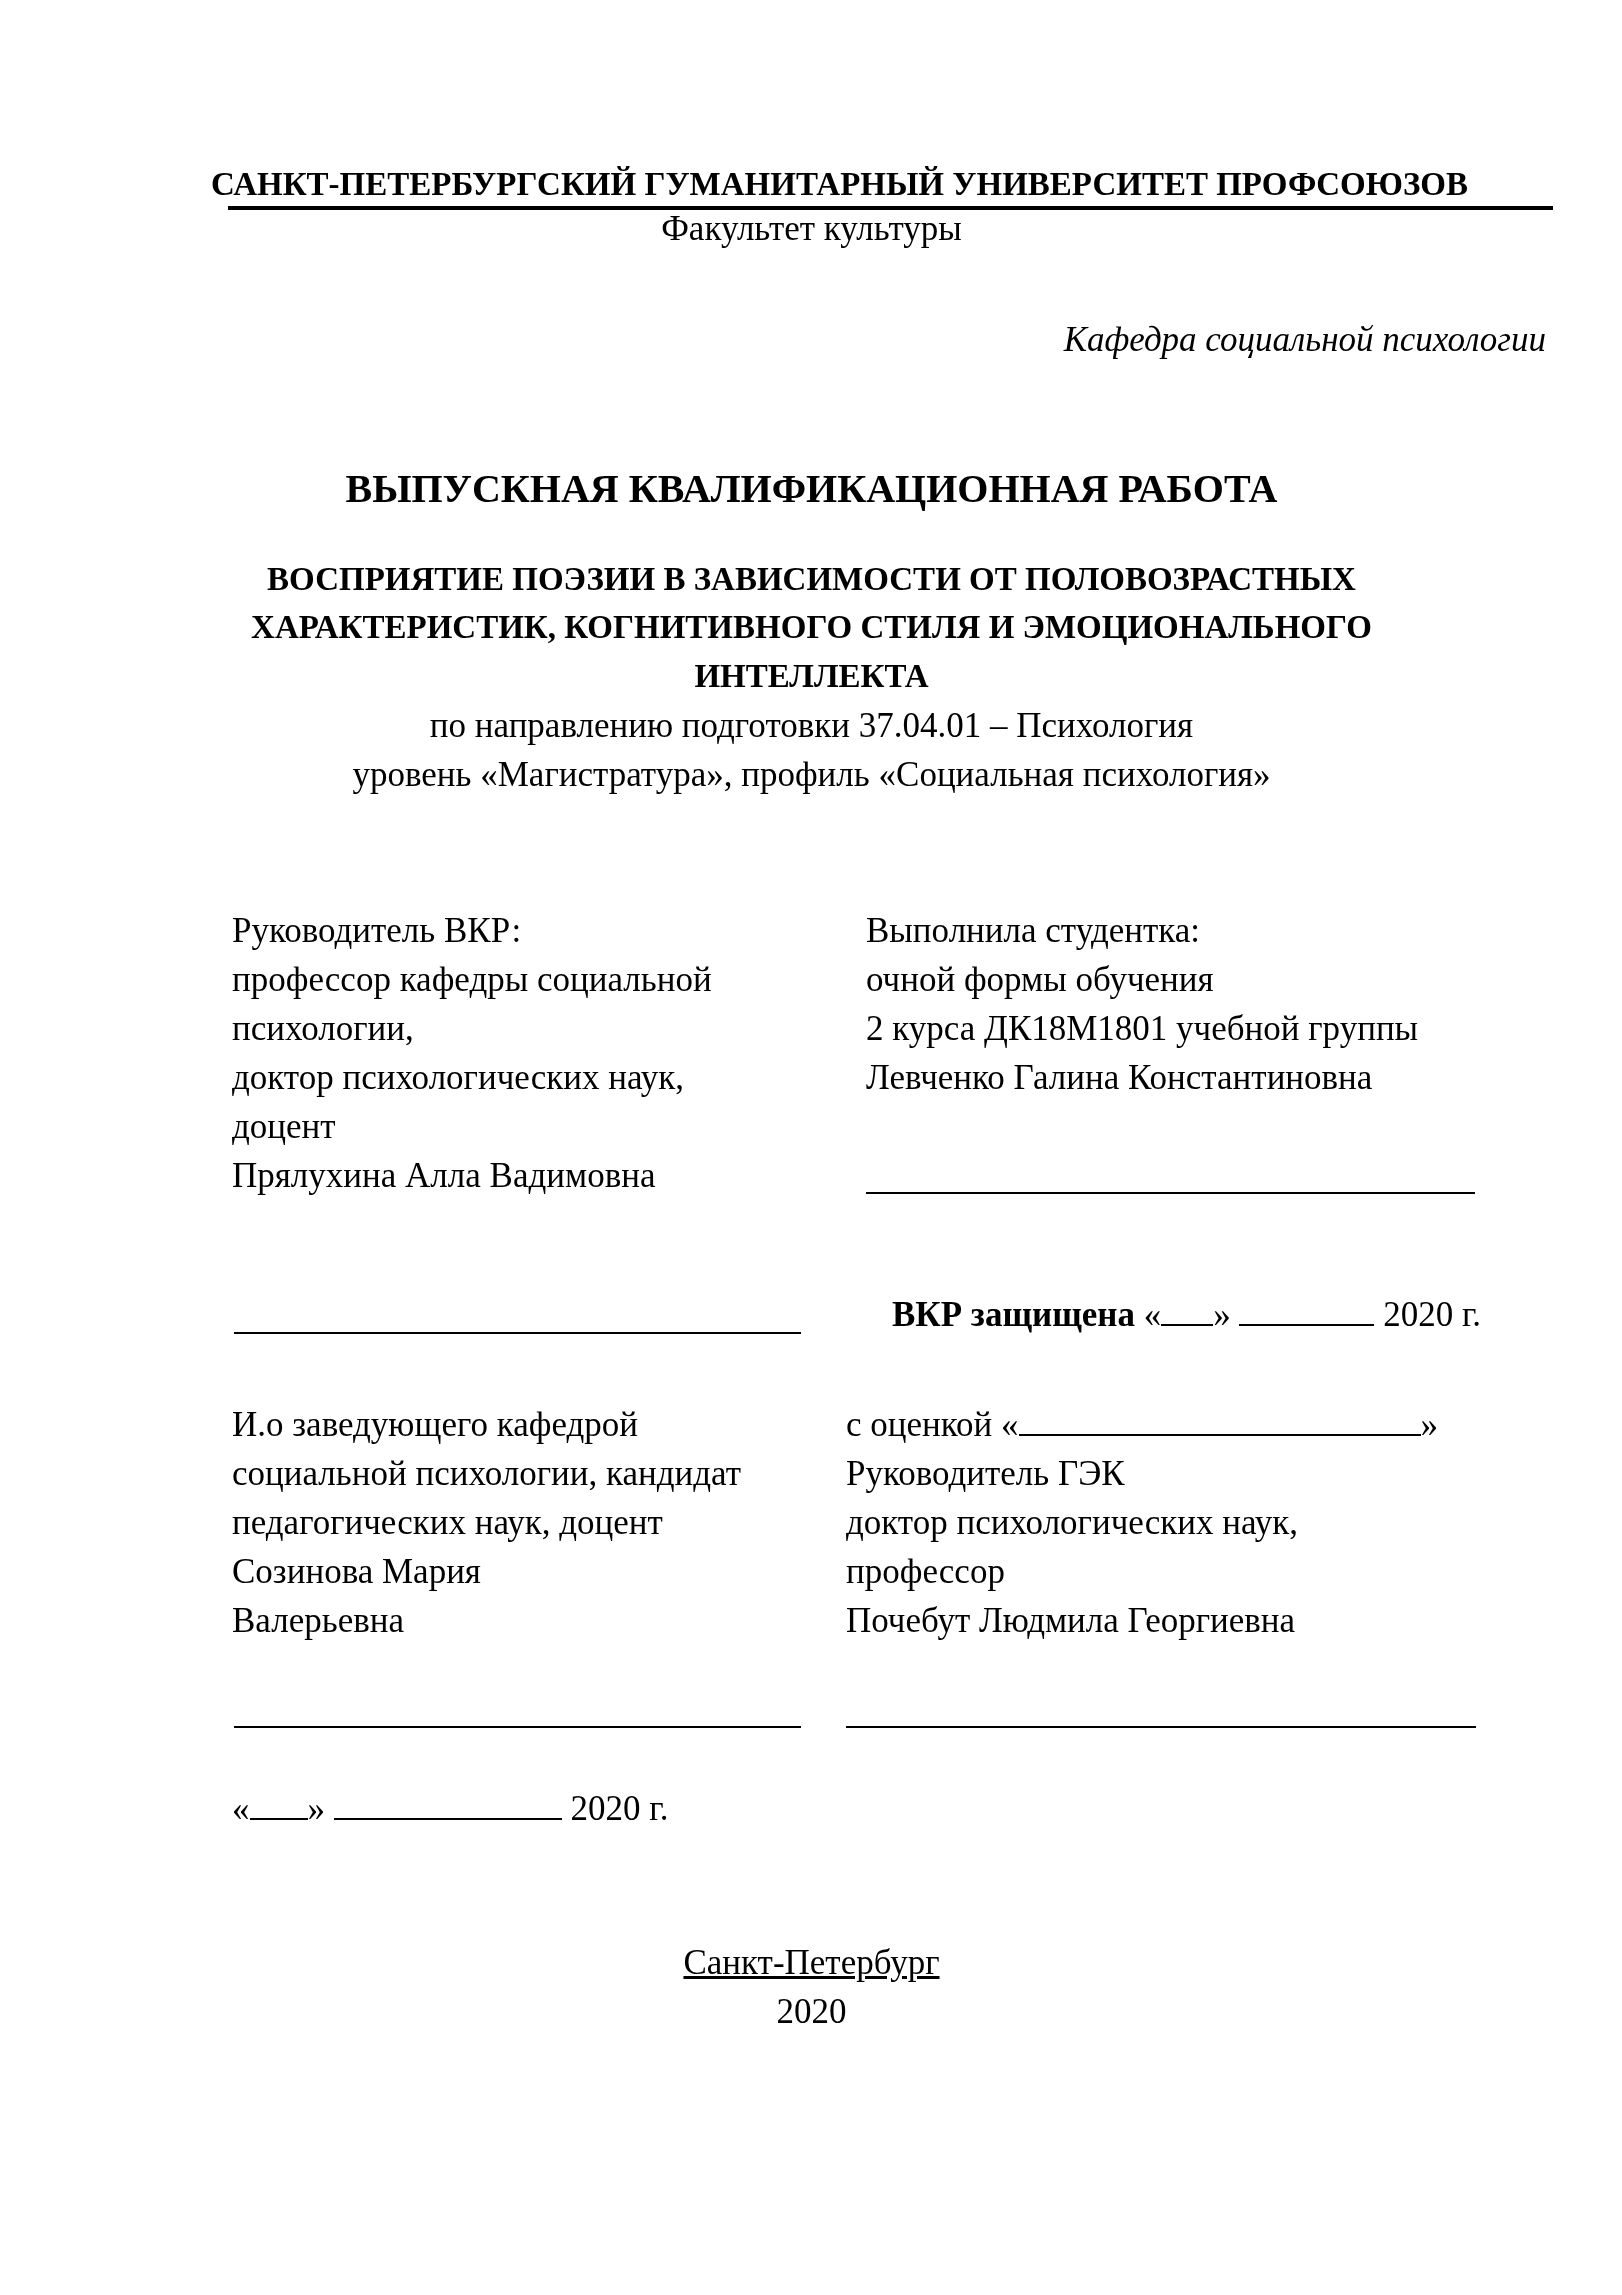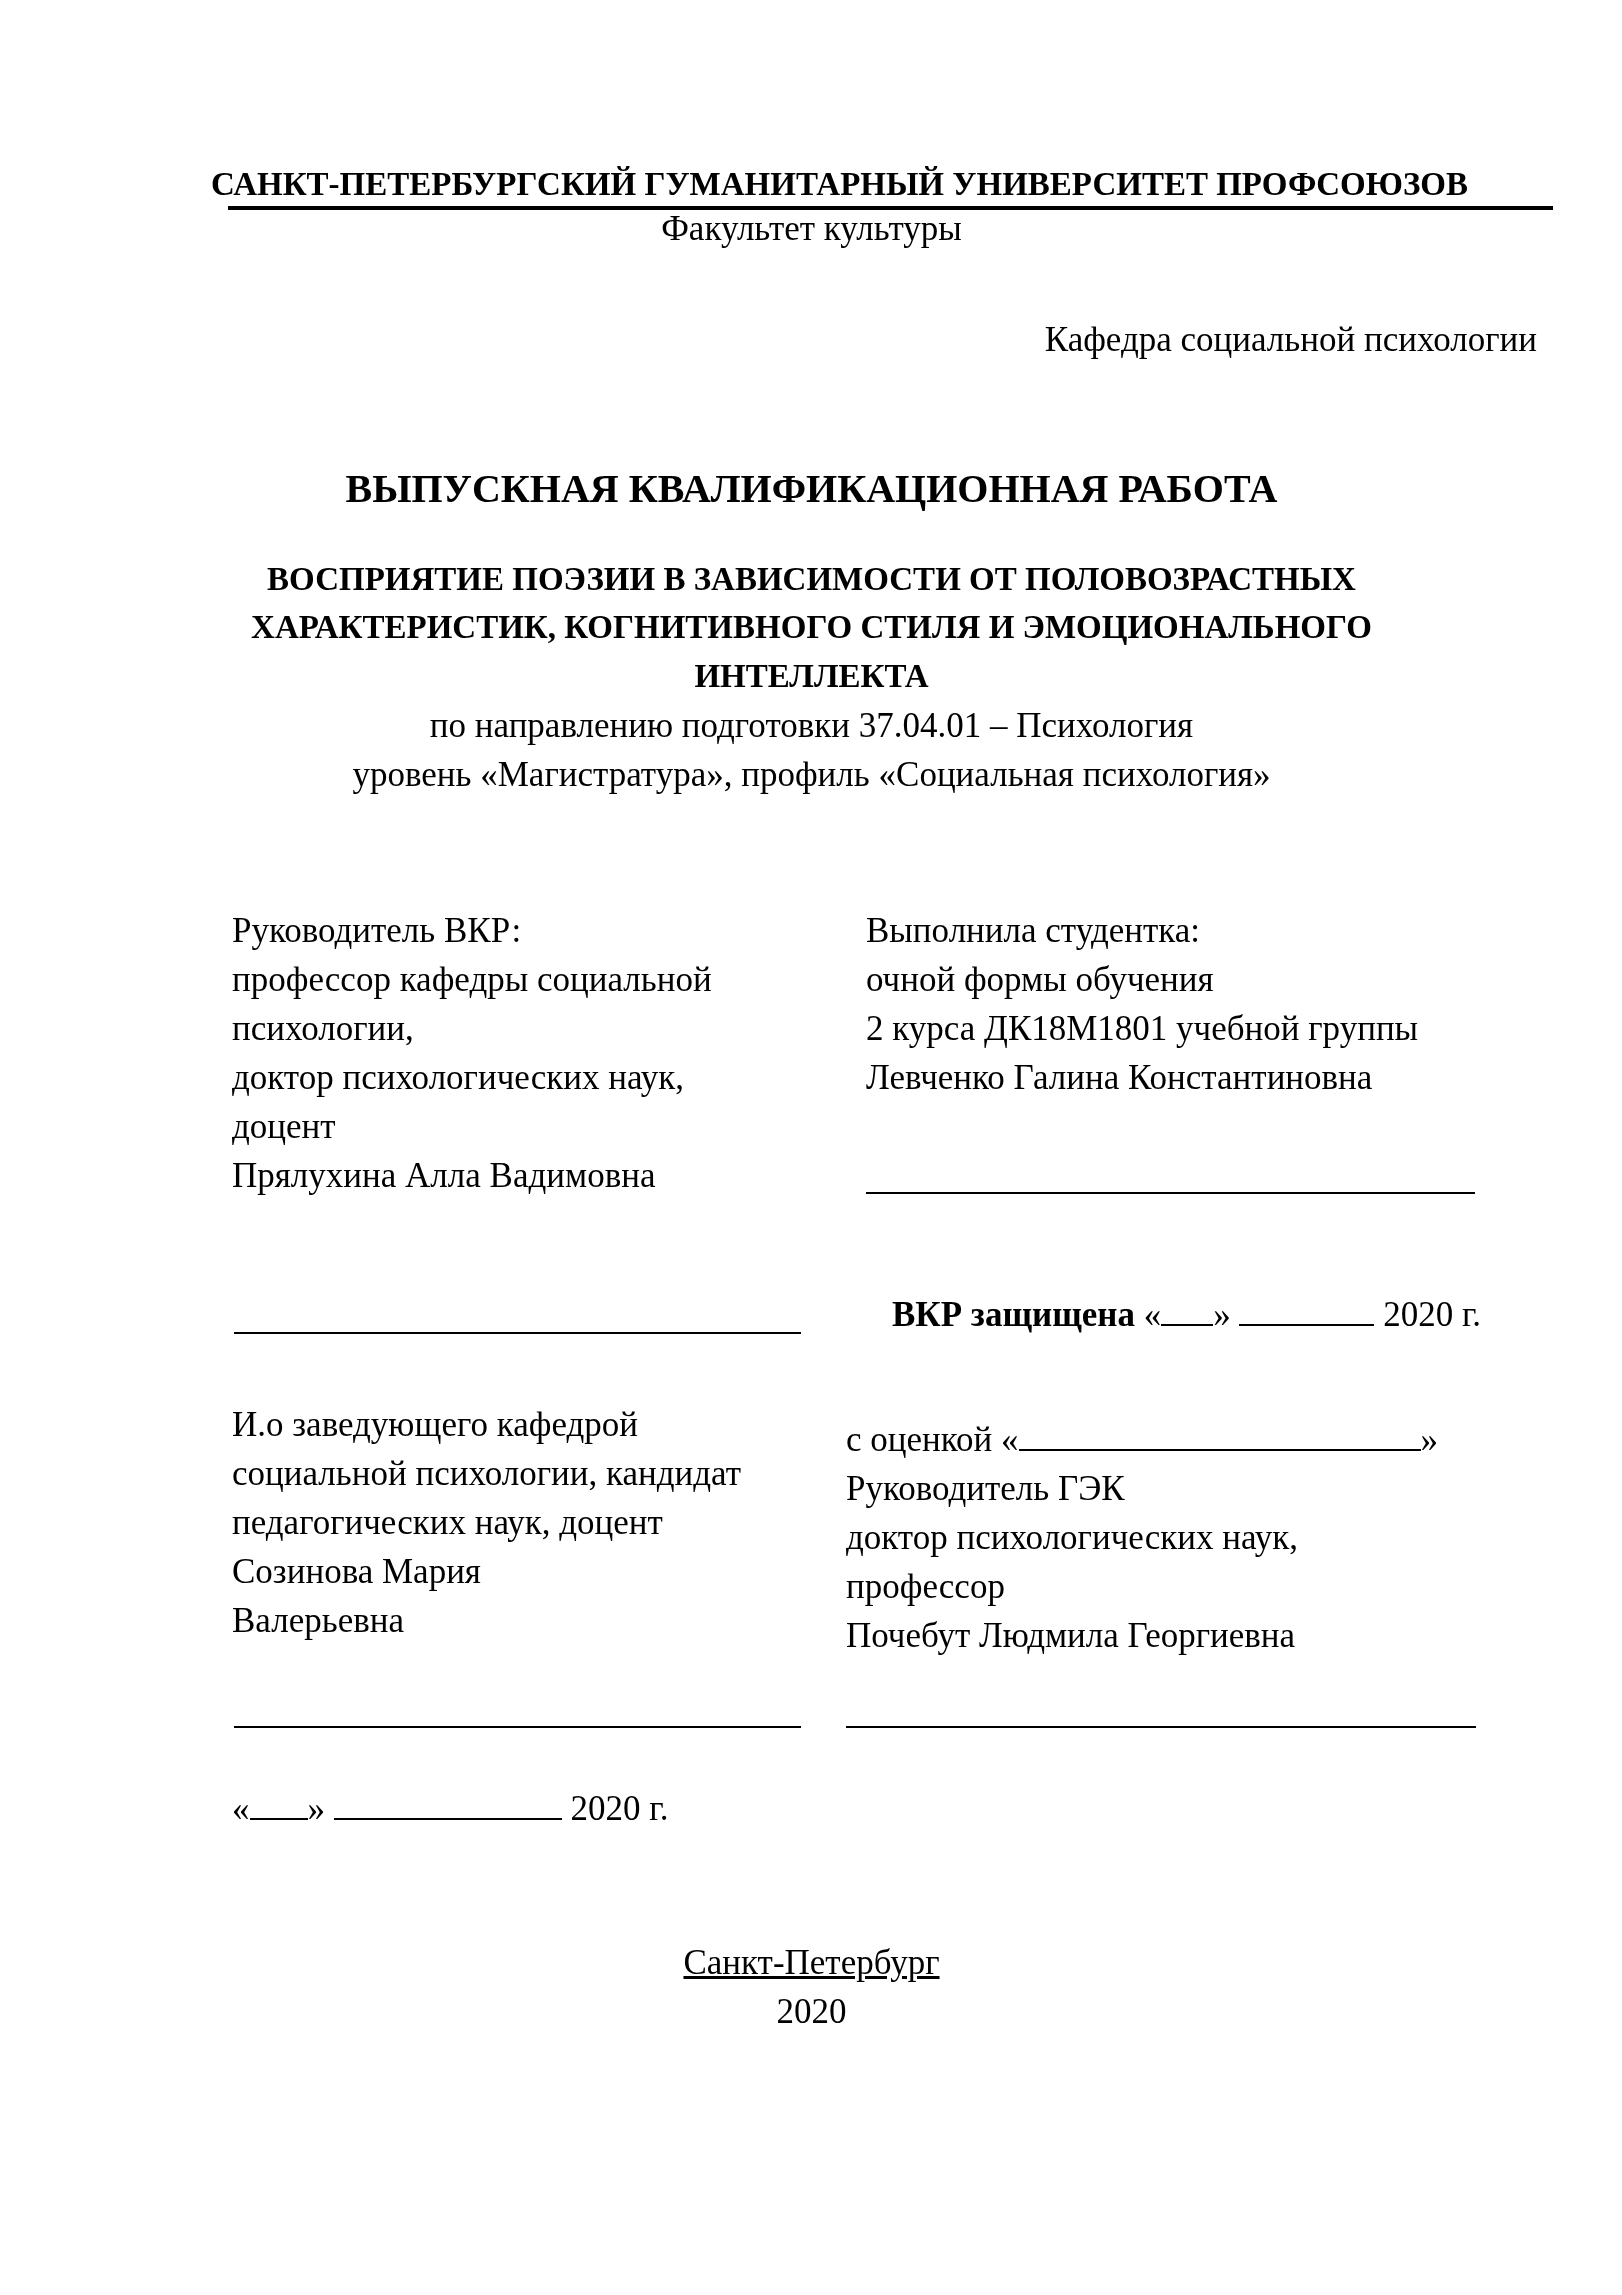--- a/index.html
+++ b/index.html
@@ -8,39 +8,39 @@
     font-family: "Liberation Serif", "DejaVu Serif", serif; color: #000;
   }
   .abs { position: absolute; white-space: nowrap; }
   .f45 { font-size: 35px; line-height: 1; }
   .bold { font-weight: bold; }
   .center { left: 0; width: 1623px; text-align: center; }
 
   #uni { top: 166px; font-size: 33px; margin-left: 28px; }
   #uni-rule { position: absolute; left: 228px; top: 206px; width: 1325px; height: 3.9px; background: #000; }
   #faculty { top: 211px; }
-  #chair { top: 322px; right: 86px; }
+  #chair { top: 322px; right: 77px; font-style: italic; }
   #work-type { top: 465px; font-size: 40px; }
   #title1 { top: 561px; font-size: 33px; }
   #title2 { top: 609px; font-size: 33px; }
   #title3 { top: 658px; font-size: 33px; }
   #direction { top: 708px; }
   #level { top: 757px; }
 
   .col { position: absolute; font-size: 35px; line-height: 49px; }
   .col div { white-space: nowrap; }
   #left-col { left: 232px; top: 906px; }
   #right-col { left: 866px; top: 906px; }
   .sigline { position: absolute; height: 2.4px; background: #000; }
   #sig-student { left: 866px; top: 1192px; width: 609px; }
   #sig-supervisor { left: 234px; top: 1332px; width: 567px; }
   #defended { left: 892px; top: 1297px; }
   #defended .blank { display: inline-block; border-bottom: 2.4px solid #000; vertical-align: baseline; height: 7.9px; }
   #head-col { left: 232px; top: 1400px; }
-  #chair-col { left: 846px; top: 1400px; margin-top: 15px; }
+  #chair-col { left: 846px; top: 1400px; }
   #grade .blank { display: inline-block; width: 402px; border-bottom: 2.4px solid #000; height: 7.9px; }
   #sig-head { left: 234px; top: 1726px; width: 567px; }
   #sig-chairman { left: 846px; top: 1726px; width: 630px; }
   #date-line { left: 232px; top: 1791px; }
   #date-line .blank { display: inline-block; border-bottom: 2.4px solid #000; height: 7.9px; }
   #city { top: 1945px; text-decoration: underline; }
   #year { top: 1994px; }
 </style>
 </head>
 <body>

